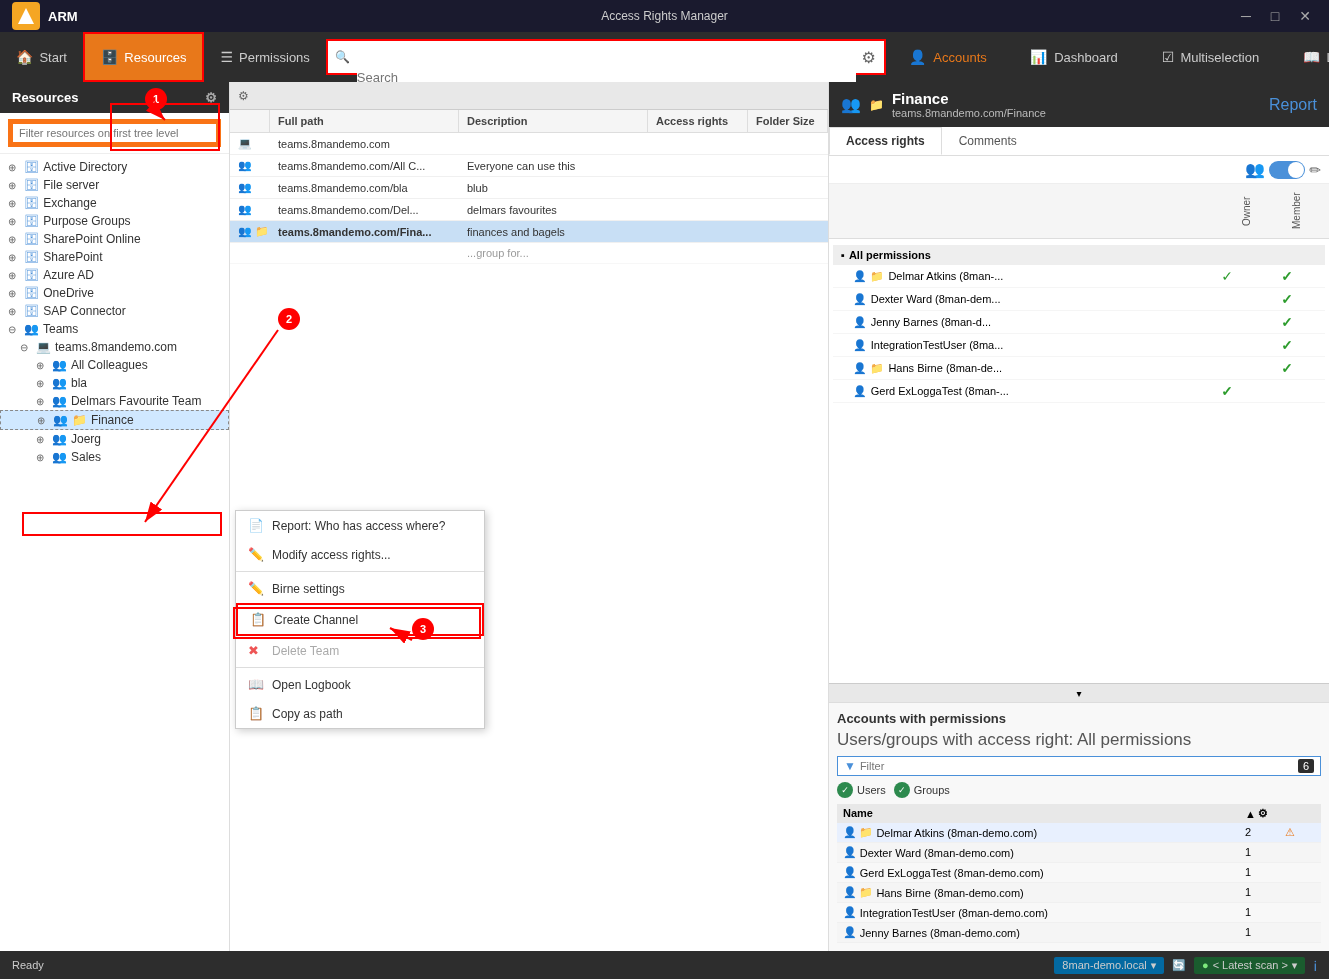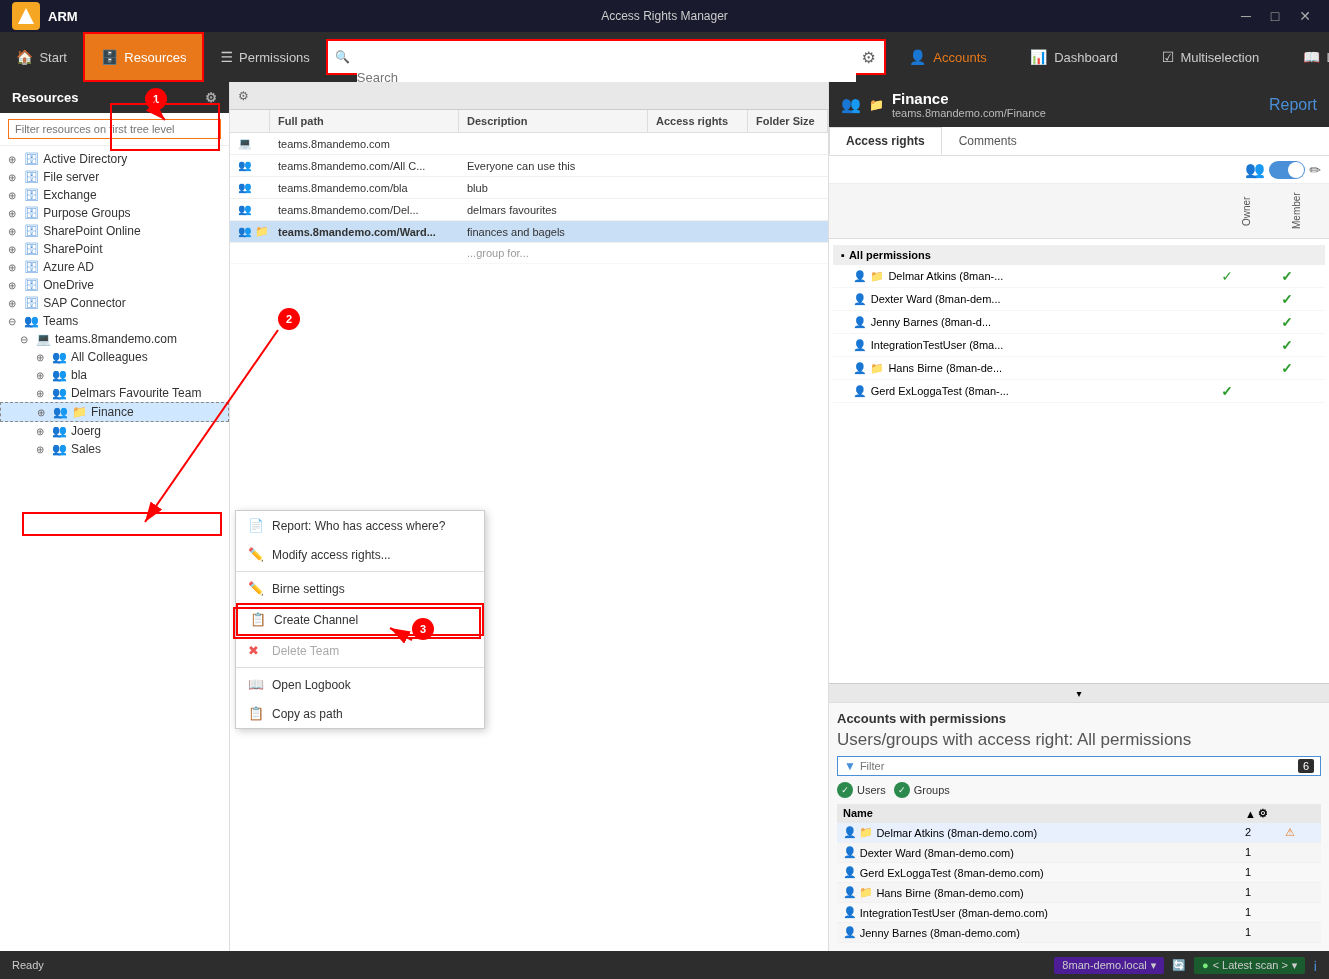--- a/index.html
+++ b/index.html
@@ -25,21 +25,21 @@
     .top-area .nav-items { display: flex; align-items: center; height: 50px; }
     .top-area .search-area { flex: 1; display: flex; justify-content: center; }
 
     
     .main-content { display: flex; height: calc(979px - 32px - 50px - 28px); }
 
     
     .left-panel { width: 230px; background: #fff; border-right: 1px solid #ddd; display: flex; flex-direction: column; overflow: hidden; }
     .left-panel-header { background: #2d2d2d; color: #fff; padding: 8px 12px; font-size: 13px; font-weight: bold; display: flex; align-items: center; justify-content: space-between; }
     .filter-area { padding: 6px 8px; border-bottom: 1px solid #eee; }
-    .filter-input { width: 100%; border: 1px solid #f97316; padding: 3px 6px; font-size: 11px; color: #999; outline: none; }
+    .filter-input { width: 100%; border: 5px solid #f97316; padding: 3px 6px; font-size: 11px; color: #999; outline: none; }
     .tree-area { flex: 1; overflow-y: auto; padding: 4px 0; }
     .tree-item { display: flex; align-items: center; gap: 4px; padding: 2px 8px; cursor: pointer; color: #333; white-space: nowrap; }
     .tree-item.highlighted { background: #d0e8ff; border: 1px dashed #666; }
     .tree-expand { width: 12px; color: #666; font-size: 10px; }
     .tree-indent1 { padding-left: 20px; }
     .tree-indent2 { padding-left: 36px; }
 
     
     .middle-panel { flex: 1; background: #fff; display: flex; flex-direction: column; overflow: hidden; border-right: 1px solid #ddd; }
     .middle-header { background: #e8e8e8; padding: 4px 8px; display: flex; align-items: center; gap: 8px; border-bottom: 1px solid #ccc; min-height: 28px; }
@@ -87,21 +87,21 @@
     .context-menu-item { display: flex; align-items: center; gap: 8px; padding: 7px 12px; cursor: pointer; font-size: 12px; color: #333; }
     .context-menu-item.highlighted { border: 2px solid red; background: #fff; }
     .context-menu-icon { font-size: 13px; color: #666; width: 16px; }
 
     
     .step-circle { width: 22px; height: 22px; background: red; color: #fff; border-radius: 50%; display: flex; align-items: center; justify-content: center; font-size: 11px; font-weight: bold; position: absolute; z-index: 200; }
 
     
     .status-bar { background: #2d2d2d; height: 28px; display: flex; align-items: center; justify-content: space-between; padding: 0 12px; color: #ccc; font-size: 11px; }
     .status-bar-right { display: flex; align-items: center; gap: 8px; }
-    .status-dropdown { display: flex; align-items: center; gap: 4px; background: #4c1d95; padding: 2px 8px; border-radius: 2px; cursor: pointer; }
+    .status-dropdown { display: flex; align-items: center; gap: 4px; background: #0369a1; padding: 2px 8px; border-radius: 2px; cursor: pointer; }
     .status-green { display: flex; align-items: center; gap: 4px; background: #1a5c2e; padding: 2px 8px; border-radius: 2px; cursor: pointer; }
 
     
     .red-rect { position: absolute; border: 2px solid red; pointer-events: none; z-index: 150; }
 
     .divider { height: 1px; background: #ddd; margin: 2px 0; }
 
     .disabled-item { color: #aaa; }
     .disabled-item .context-menu-icon { color: #ccc; }
   </style>
@@ -318,21 +318,21 @@
           <div class="table-cell">teams.8mandemo.com/Del...</div>
           <div class="table-cell">delmars favourites</div>
           <div class="table-cell"></div>
           <div class="table-cell"></div>
         </div>
         <div class="table-row selected" style="background:#c8dff5;">
           <div class="table-cell">
               <span style="color:#6264a7;">👥</span>
               <span style="color:#f5a623;">📁</span>
             </div>
-          <div class="table-cell" style="font-weight:bold;">teams.8mandemo.com/Ward...</div>
+          <div class="table-cell" style="font-weight:bold;">teams.8mandemo.com/Fina...</div>
           <div class="table-cell">finances and bagels</div>
           <div class="table-cell"></div>
           <div class="table-cell"></div>
         </div>
 
         <div class="table-row" style="opacity:0.5;">
           <div class="table-cell"></div>
           <div class="table-cell"></div>
           <div class="table-cell">...group for...</div>
           <div class="table-cell"></div>

